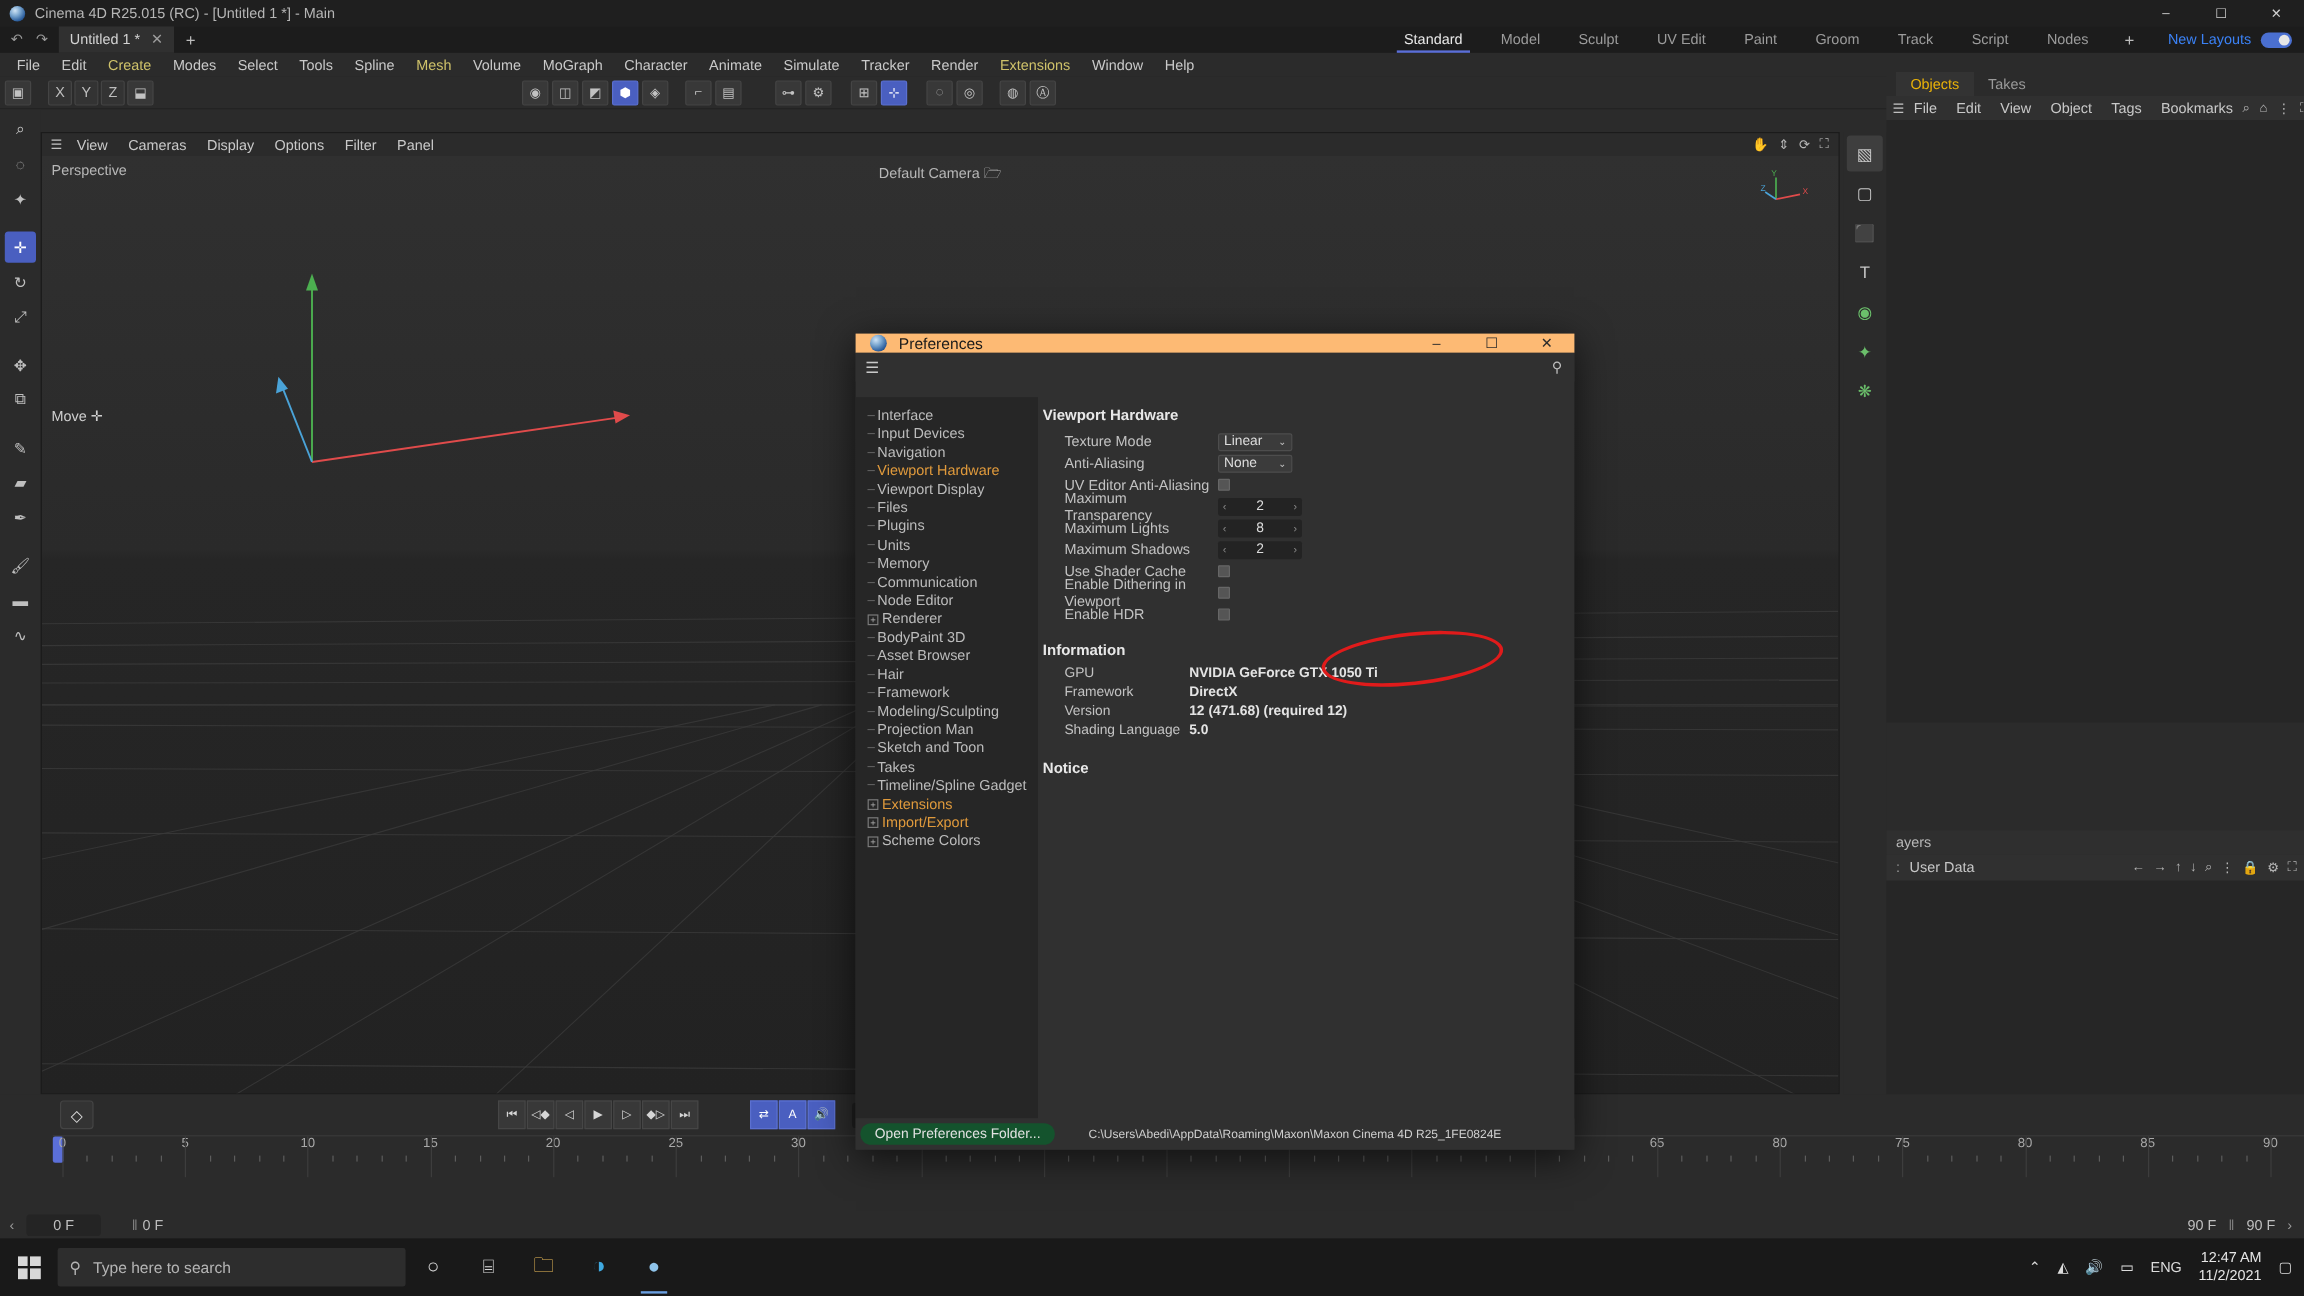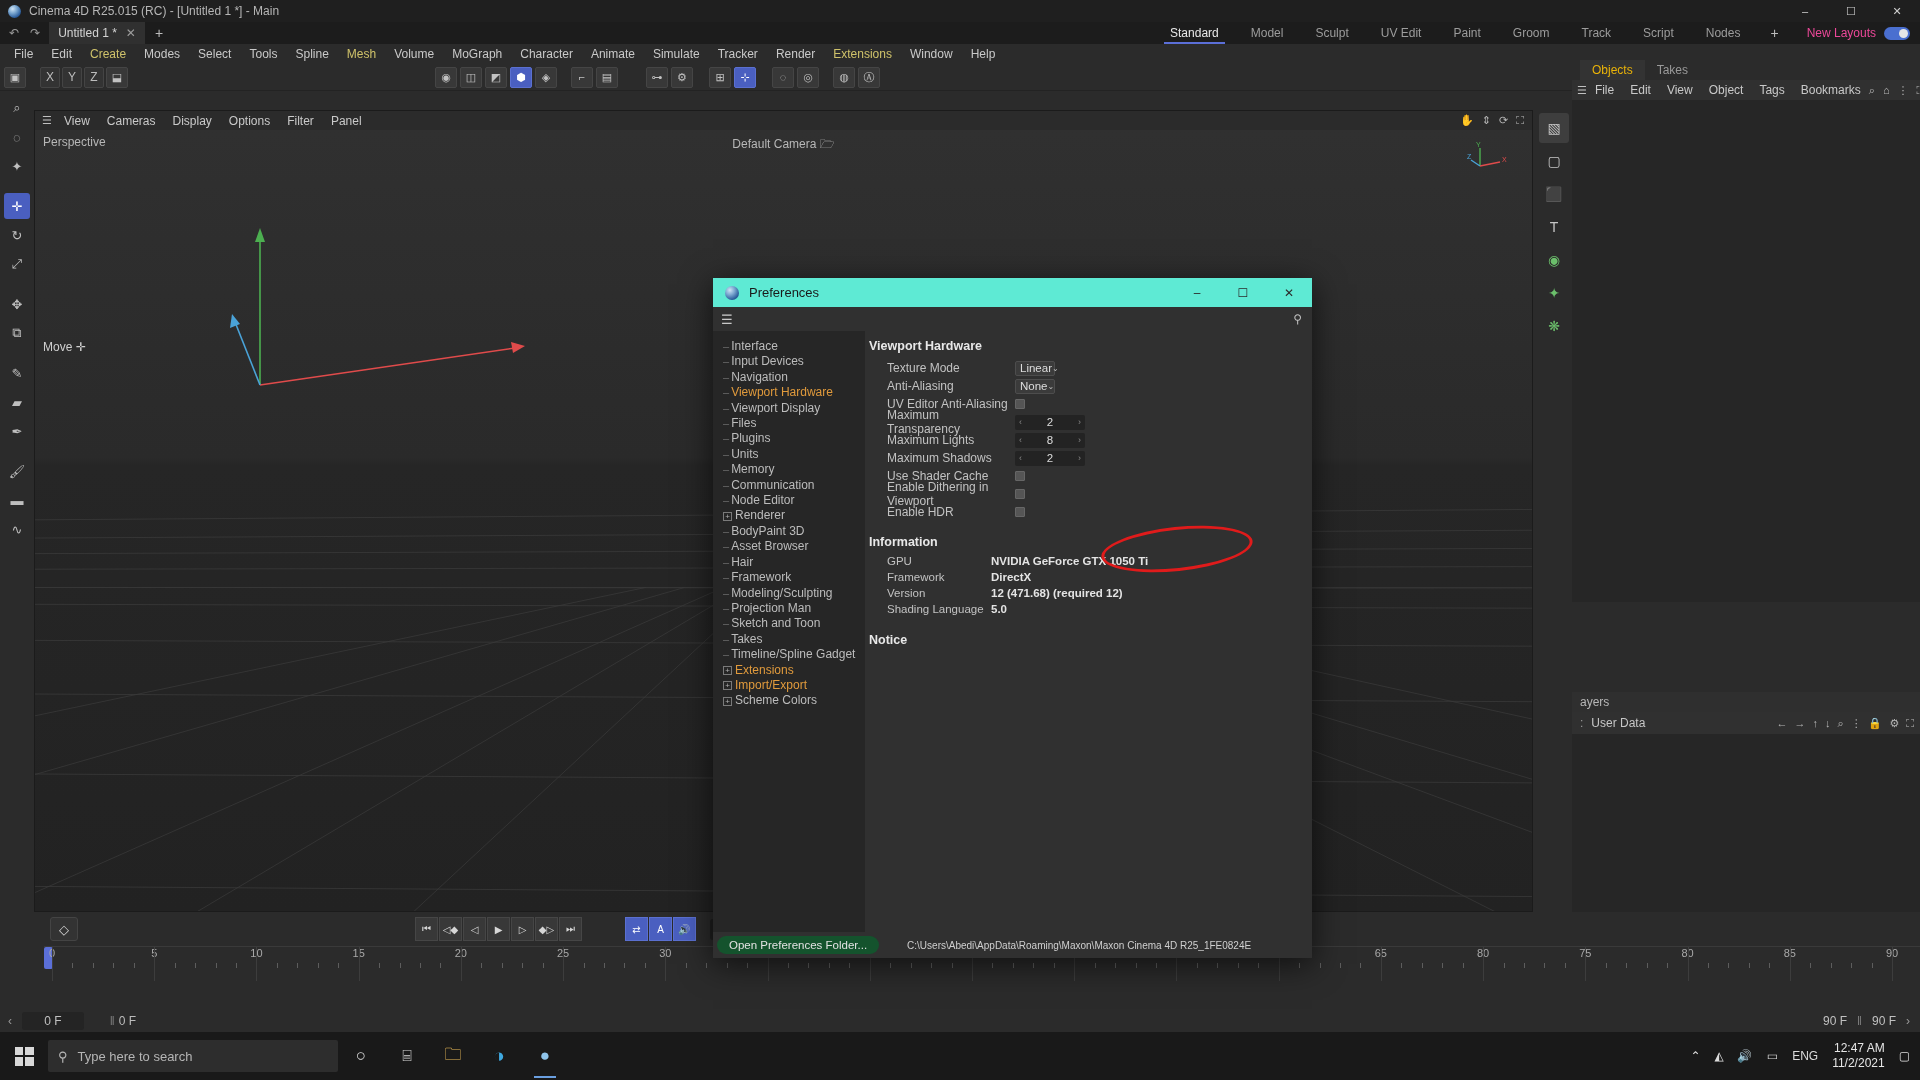--- a/index.html
+++ b/index.html
@@ -28,21 +28,21 @@
   .doctab { height:22px; background:#303030; display:flex; align-items:center; gap:9px;
             padding:0 9px; font-size:12px; color:#d4d4d4; }
   .doctab .x { color:#9d9d9d; font-size:12px; }
   .addtab { padding:0 10px; color:#bdbdbd; font-size:14px; }
   .layouts { position:absolute; right:0; top:0; height:22px; display:flex; align-items:center; gap:0; }
   .layouts .lt { padding:0 16px; height:22px; line-height:22px; font-size:12px; color:#9c9c9c; position:relative; }
   .layouts .lt.sel { color:#e8e8e8; }
   .layouts .lt.sel:after { content:''; position:absolute; left:10px; right:10px; bottom:0;
                            height:2px; background:#5b6fd8; }
   .layouts .plus { padding:0 14px; font-size:14px; color:#bdbdbd; }
-  .layouts .newlay { padding:0 8px 0 14px; font-size:12px; color:#ec4899; }
+  .layouts .newlay { padding:0 8px 0 14px; font-size:12px; color:#3b82f6; }
   .layouts .tog { width:26px; height:13px; border-radius:7px; background:#4a6fd0; margin-right:10px; position:relative; }
   .layouts .tog:after { content:''; position:absolute; right:2px; top:2px; width:9px; height:9px;
                         border-radius:50%; background:#e6e6e6; }
 
   
   .menubar { height:20px; background:#2b2b2b; display:flex; align-items:center; padding-left:5px; }
   .menubar span { padding:0 9px; font-size:12px; color:#c9c9c9; line-height:20px; }
   .menubar span.hl { color:#cfc26a; }
 
   
@@ -148,21 +148,21 @@
             position:relative; }
   .tb-app.active:after { content:''; position:absolute; bottom:2px; left:12px; right:12px;
                          height:2px; background:#6a9fe0; }
   .tray { margin-left:auto; display:flex; align-items:center; gap:14px; padding-right:10px;
           color:#dcdcdc; font-size:12px; }
   .clock { text-align:right; line-height:15px; font-size:12px; color:#e6e6e6; }
 
   
   .prefs { position:absolute; left:713px; top:278px; width:599px; height:680px;
            background:#303030; box-shadow:0 6px 30px rgba(0,0,0,.65); }
-  .prefs-tb { height:29px; background:#5eead4; display:flex; align-items:center; padding-left:12px; }
+  .prefs-tb { height:16px; background:#fdba74; display:flex; align-items:center; padding-left:12px; }
   .prefs-tb .ic { width:14px; height:14px; border-radius:50%; margin-right:10px;
       background:radial-gradient(circle at 35% 30%, #cfe3f5 0%, #7ba7d0 35%, #2d5f9e 70%, #12305c 100%); }
   .prefs-tb .t { font-size:13px; color:#1a1a1a; }
   .prefs-tb .wb { margin-left:auto; display:flex; }
   .prefs-tb .wb div { width:46px; height:29px; display:flex; align-items:center; justify-content:center;
                       color:#2b2b2b; font-size:12px; }
   .prefs-hd { height:24px; background:#303030; display:flex; align-items:center; padding-left:8px; position:relative; }
   .prefs-hd .hamb { font-size:13px; color:#c9c9c9; }
   .prefs-hd .srch { position:absolute; right:10px; color:#bdbdbd; font-size:12px; }
   .prefs-body { position:absolute; top:53px; left:0; right:0; bottom:26px; display:flex; }
@@ -170,21 +170,21 @@
   .nv { font-size:12px; color:#bcbcbc; line-height:15.4px; display:flex; align-items:center; }
   .nv .dash { color:#6c6c6c; margin-right:2px; font-size:11px; }
   .nv .plus { display:inline-block; width:9px; height:9px; border:1px solid #7a7a7a; font-size:8px;
               line-height:7px; text-align:center; color:#b0b0b0; margin-right:3px; }
   .nv.sel { color:#e09a3c; }
   .nv.orange { color:#e09a3c; }
   .prefs-main { flex:1; padding:8px 14px 0 0; position:relative; }
   .sec-title { font-size:12.5px; font-weight:bold; color:#e8e8e8; margin:0 0 6px 4px; }
   .row { display:flex; align-items:center; height:18px; margin-bottom:0px; padding-left:22px; }
   .row .lab { width:128px; font-size:12px; color:#c2c2c2; }
-  .sel-box { width:40px; height:15px; background:#3b3b3b; border:1px solid #4d4d4d; border-radius:2px;
+  .sel-box { width:62px; height:15px; background:#3b3b3b; border:1px solid #4d4d4d; border-radius:2px;
              display:flex; align-items:center; padding:0 4px; font-size:11.5px; color:#ddd; }
   .sel-box .cv { margin-left:auto; font-size:8px; color:#bbb; }
   .chk { width:10px; height:10px; background:#555; border:1px solid #666; border-radius:1px; }
   .spin { width:70px; height:15px; background:#232323; border-radius:2px; display:flex;
           align-items:center; padding:0 4px; font-size:11.5px; color:#ddd; }
   .spin .a { color:#8a8a8a; font-size:9px; }
   .spin .v { flex:1; text-align:center; }
   .info-row { display:flex; height:16px; padding-left:22px; font-size:11.5px; }
   .info-row .k { width:104px; color:#c2c2c2; }
   .info-row .v { color:#e4e4e4; font-weight:bold; }

